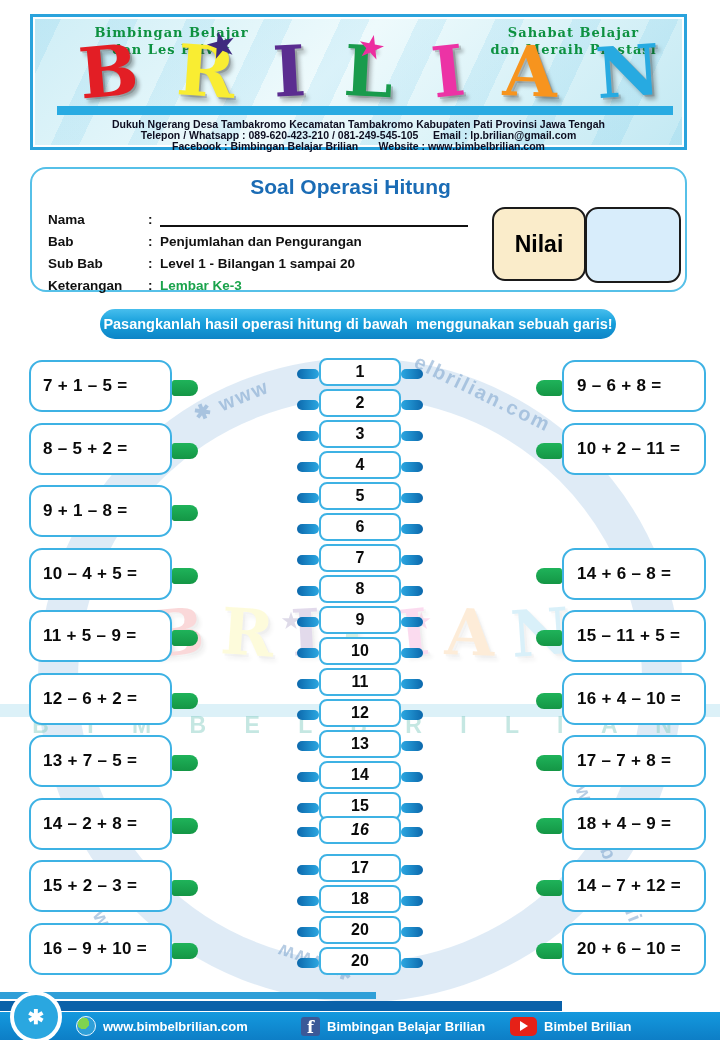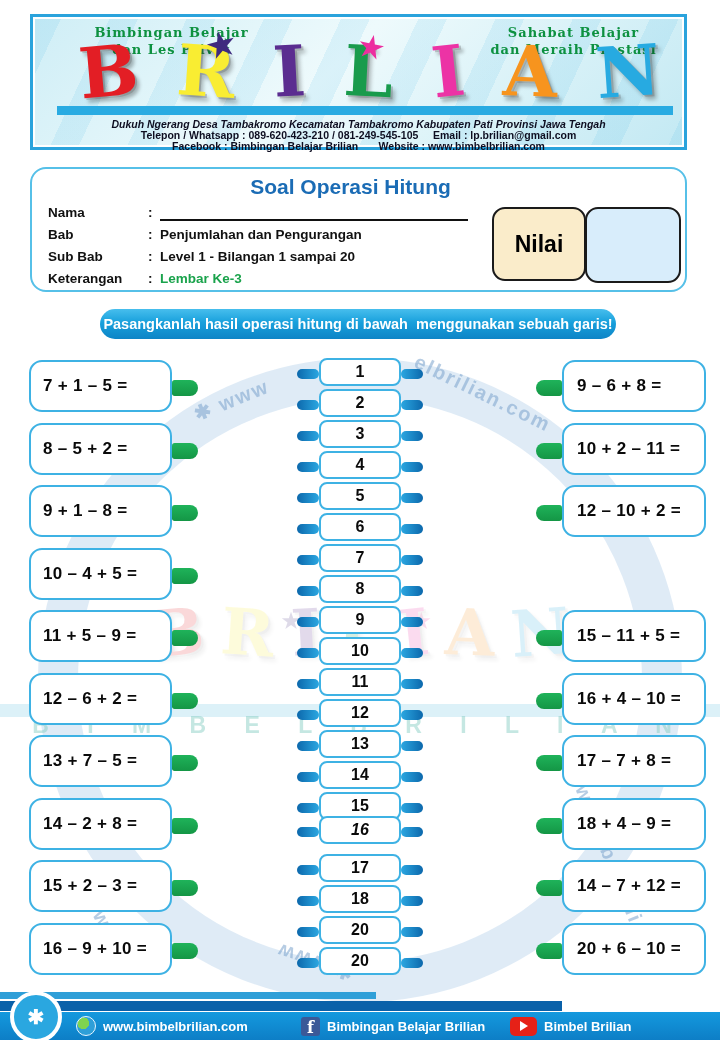--- a/index.html
+++ b/index.html
@@ -37,30 +37,30 @@
   .logo-row{position:absolute;left:46px;right:24px;top:18px;height:74px;line-height:74px;
     display:flex;justify-content:space-between;}
   .logo-letter{font-family:"DejaVu Serif", serif;font-weight:bold;font-size:70px;
     display:inline-block;text-shadow:2px 2px 0 rgba(96,96,96,0.30), 4px 5px 4px rgba(0,0,0,0.28);}
   .logo-star{position:absolute;font-size:32px;line-height:1;z-index:2;}
   .logo-star.purple{left:172px;top:10px;color:#3f2a7e;transform:rotate(-14deg);font-size:36px;}
   .logo-star.pink{left:324px;top:14px;color:#ec2f9f;transform:rotate(12deg);}
   .logo-bar{position:absolute;left:24px;top:89px;width:616px;height:9px;background:#29abe2;}
   .addr{position:absolute;left:0;right:0;text-align:center;font-weight:bold;
     font-size:10.5px;color:#0d0d20;white-space:pre-wrap;}
-  .addr.l1{top:101px;font-style:italic;}
+  .addr.l1{top:101px;}
   .addr.l2{top:112px;}
   .addr.l3{top:123px;}
   
   .info-card{position:absolute;left:30px;top:167px;width:653px;height:121px;z-index:1;
     border:2px solid #56c0e8;border-radius:16px;background:#ffffff;}
   .page-title{position:absolute;left:0;right:16px;top:6px;text-align:center;
     font-size:21px;font-weight:bold;color:#1b6cb5;}
   .form-rows{position:absolute;left:16px;top:36px;width:440px;}
-  .form-row{display:flex;height:22px;align-items:flex-start;font-size:13.5px;font-weight:bold;color:#111;}
+  .form-row{display:flex;height:22px;align-items:flex-end;font-size:13.5px;font-weight:bold;color:#111;}
   .form-row .lbl{width:100px;}
   .form-row .colon{width:12px;}
   .form-row .val{flex:1;}
   .form-row .val.green{color:#1aa34c;}
   .blank-line{display:inline-block;width:308px;height:14px;border-bottom:2px solid #111;}
   .nilai-box{position:absolute;left:460px;top:38px;width:90px;height:70px;
     background:#faecca;border:2px solid #1a1a1a;border-radius:13px;
     display:flex;align-items:center;justify-content:center;
     font-size:23px;font-weight:bold;color:#000;}
   .score-box{position:absolute;left:553px;top:38px;width:92px;height:72px;
@@ -336,23 +336,23 @@
     </div>
   <div class="col right" id="col-right">
       <div class="prob-box pr" style="top: 0px;">
         <span class="tab-green left-side"></span>
         <span>9 – 6 + 8 =</span>
       </div>
       <div class="prob-box pr" style="top: 62.5px;">
         <span class="tab-green left-side"></span>
         <span>10 + 2 – 11 =</span>
       </div>
-      <div class="prob-box pr" style="top: 125px;">
-        <span class="tab-green left-side"></span>
-        <span>12 – 10 + 2 =</span>
+      <div class="prob-box pr" style="top: 187.5px;">
+        <span class="tab-green left-side"></span>
+        <span>14 + 6 – 8 =</span>
       </div>
       <div class="prob-box pr" style="top: 250px;">
         <span class="tab-green left-side"></span>
         <span>15 – 11 + 5 =</span>
       </div>
       <div class="prob-box pr" style="top: 312.5px;">
         <span class="tab-green left-side"></span>
         <span>16 + 4 – 10 =</span>
       </div>
       <div class="prob-box pr" style="top: 375px;">

